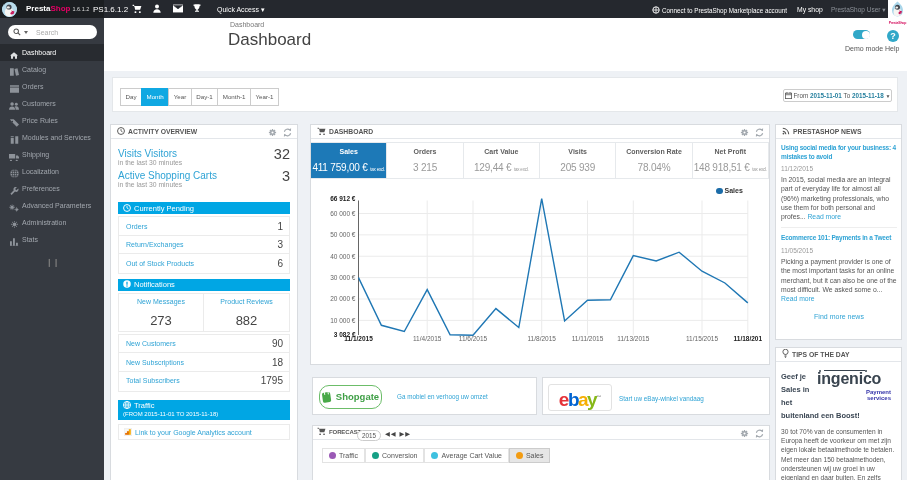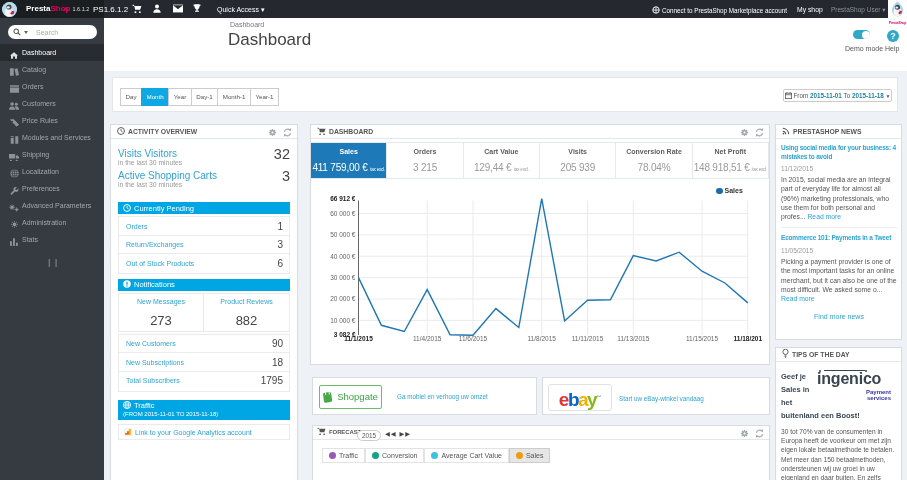--- a/index.html
+++ b/index.html
@@ -86,21 +86,21 @@
 .stat .sv small { font-size:4.5px; }
 .stat.active { background:#1d79b7; }
 .stat.active .st { color:#fff; font-weight:bold; }
 .stat.active .sv { color:#fff; }
 #legend1 { position:absolute; left:405px; top:62px; font-size:7px; font-weight:bold; color:#333; }
 #legend1 .dot { display:inline-block; width:6.5px; height:6.5px; border-radius:50%; background:#1b6ca8; margin-right:2px; vertical-align:-1px; }
 
 
 #banner1 { left:312px; top:377px; width:225px; height:38px; }
 #banner2 { left:542px; top:377px; width:228px; height:38px; }
-#sglogo { position:absolute; left:6px; top:7px; width:63px; height:24px; border:1px solid #6cbd69; border-radius:2px; color:#3f9f46; font-size:9.5px; font-weight:normal; line-height:22px; text-align:center; }
+#sglogo { position:absolute; left:6px; top:7px; width:63px; height:24px; border:1px solid #6cbd69; border-radius:10px; color:#3f9f46; font-size:9.5px; font-weight:bold; line-height:22px; text-align:center; }
 #b1link { position:absolute; left:84px; top:15px; font-size:6.3px; color:#2fa3d5; }
 #ebaylogo { position:absolute; left:5px; top:6px; width:64px; height:27px; border:1px solid #e2e2e2; border-radius:3px; text-align:center; font-size:19px; font-weight:bold; letter-spacing:-1.5px; line-height:24px; }
 #b2link { position:absolute; left:76px; top:17px; font-size:6.3px; color:#2fa3d5; }
 
 
 #forecast { left:312px; top:425px; width:458px; height:55px; border-bottom:none; }
 #forecast .phead { font-size:6px; padding-left:4px; letter-spacing:-0.1px; }
 #fc2015 { position:absolute; left:44px; top:3.5px; border:1px solid #ccc; border-radius:8px; padding:0px 4px; font-size:6.3px; color:#555; background:#fff; height:11px; line-height:10px; }
 #fcarrows { position:absolute; left:72px; top:4px; font-size:6.3px; color:#444; letter-spacing:1px; }
 #fclegend { position:absolute; left:9px; top:22px; display:flex; }

